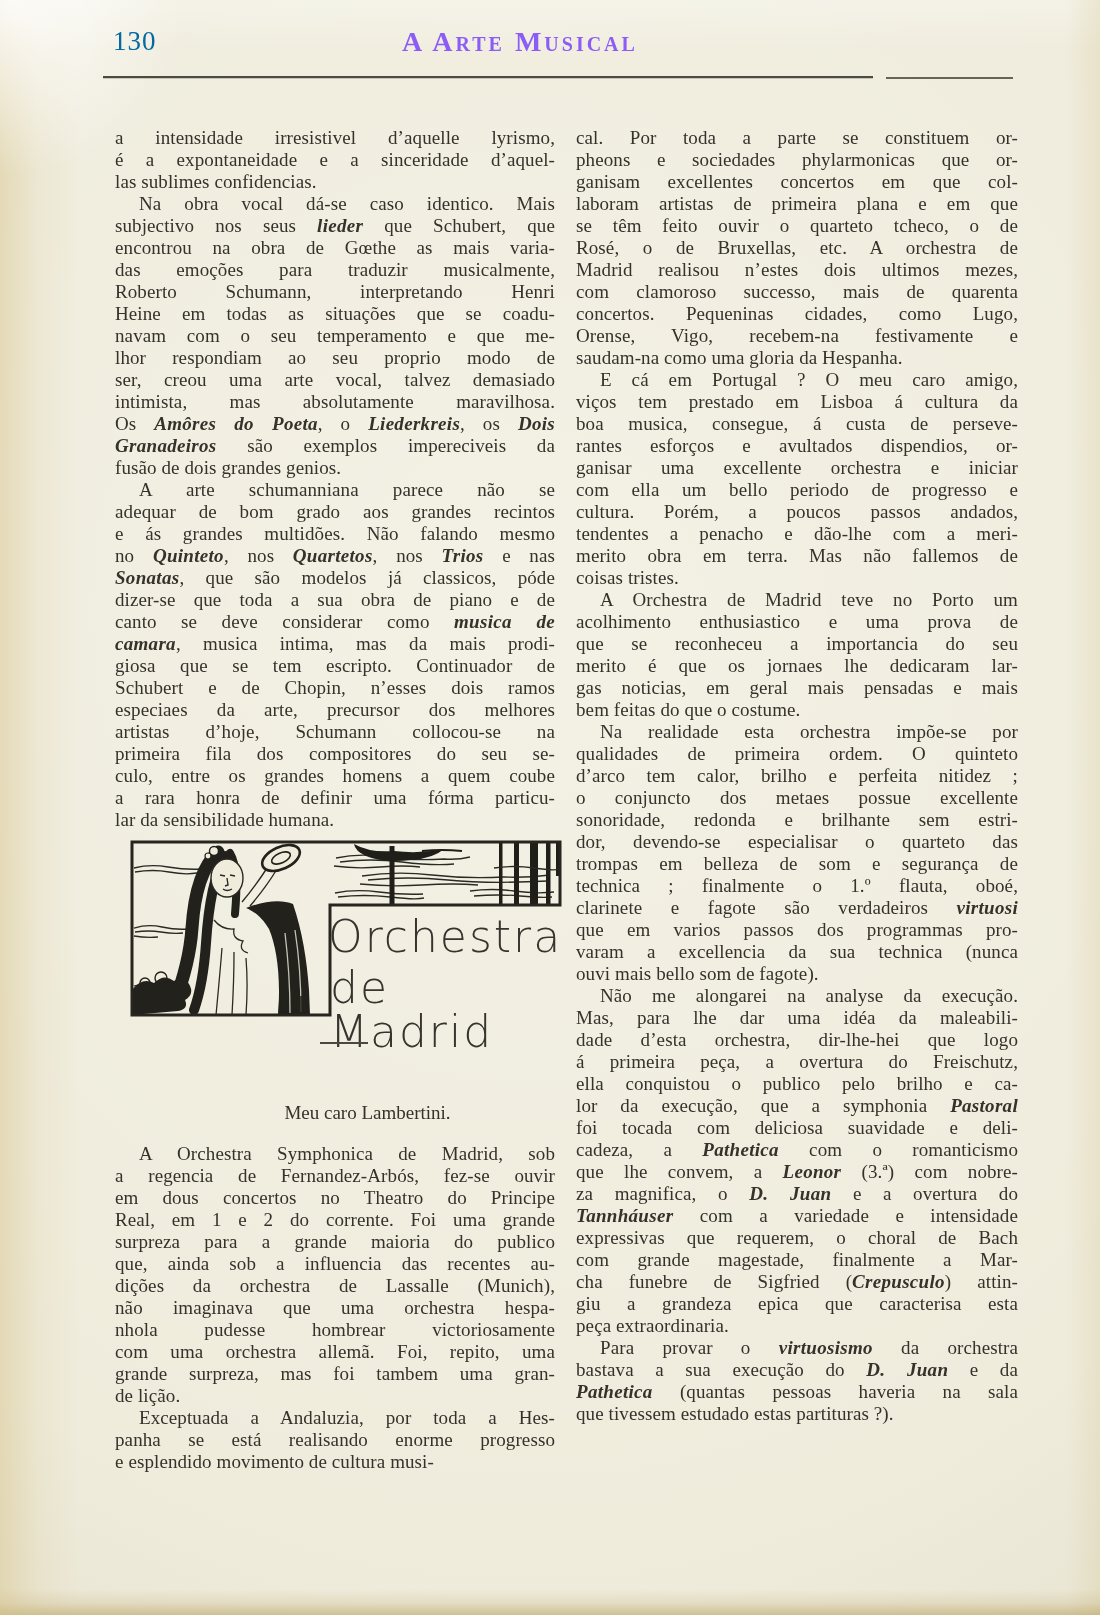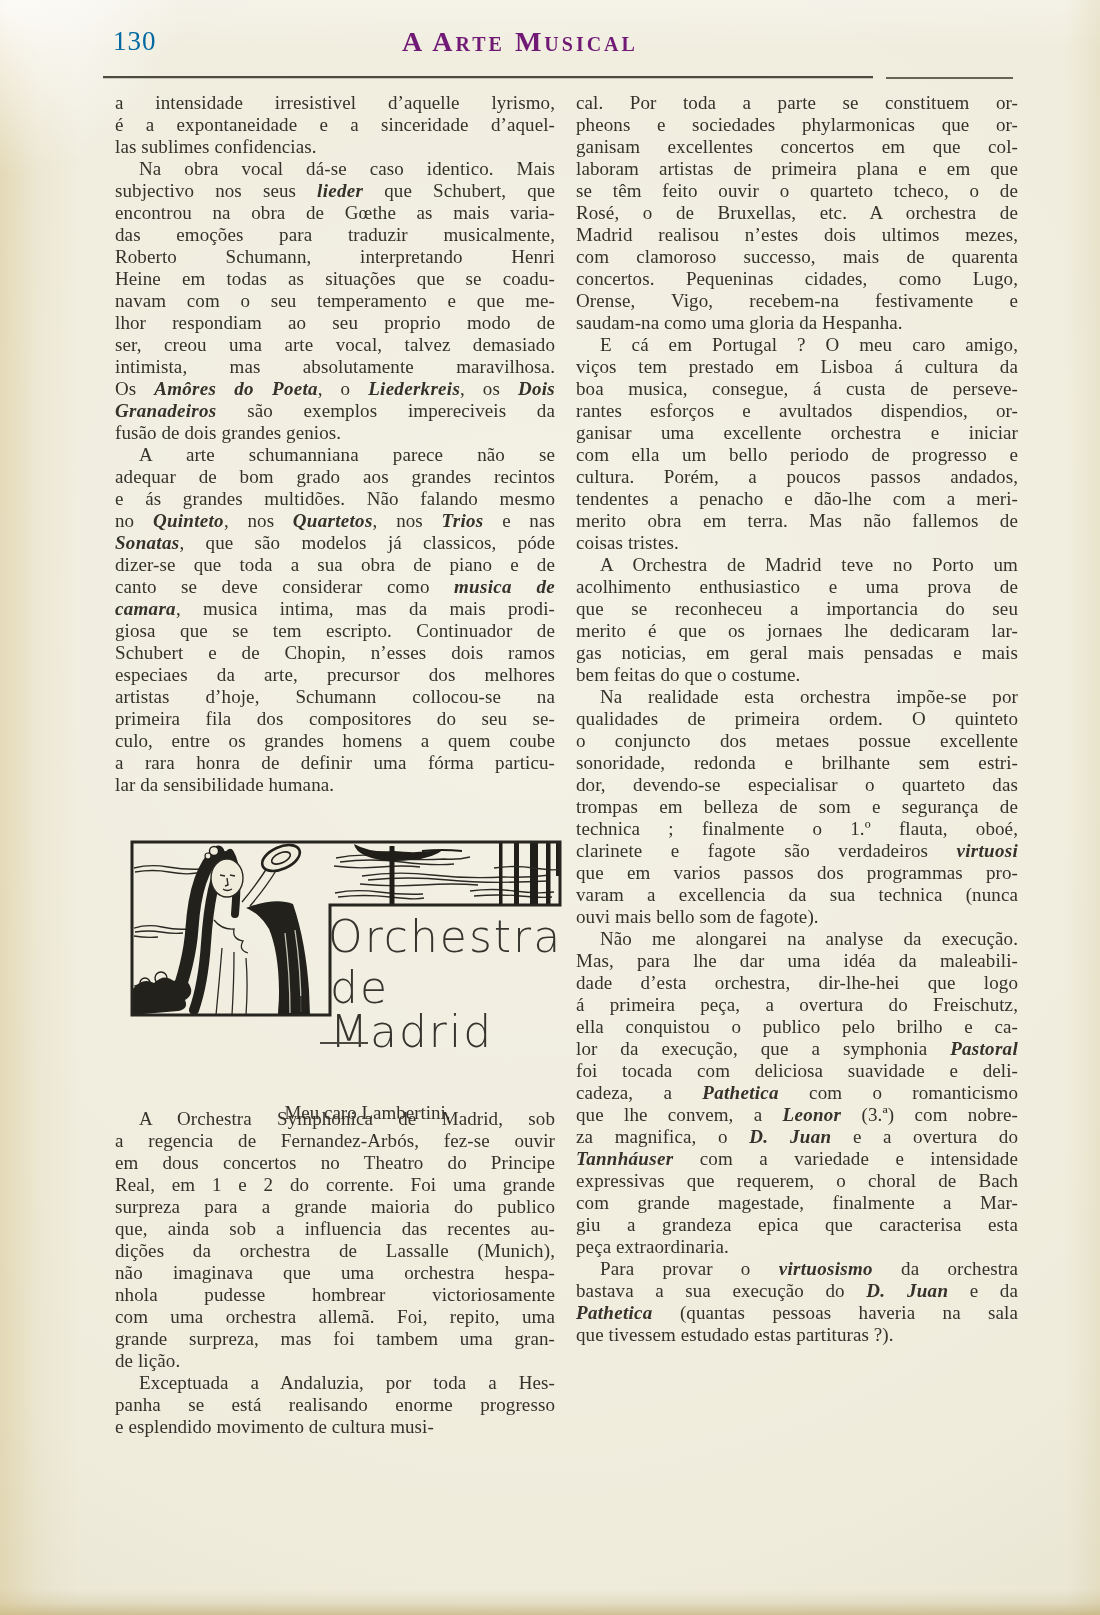--- a/index.html
+++ b/index.html
@@ -13,27 +13,27 @@
       linear-gradient(180deg, rgba(255,255,255,0.30) 0, rgba(255,255,255,0) 50px),
       radial-gradient(130% 95% at 48% 38%, rgba(255,255,255,0.28), rgba(0,0,0,0) 62%, rgba(148,128,78,0.16) 100%);
     font-family:"Liberation Serif","DejaVu Serif",serif;
     color:#34322b;
   }
   .page{position:relative;width:1100px;height:1615px;}
 
   
   .page-number{position:absolute;left:113px;top:26px;font-size:27px;letter-spacing:1px;color:#0369a1;}
   .journal-title{position:absolute;left:0;right:60px;top:26px;text-align:center;
-    font-variant:small-caps;font-size:28px;font-weight:600;letter-spacing:3px;color:#701a75;}
+    font-variant:small-caps;font-size:28px;font-weight:600;letter-spacing:3px;color:#8b5cf6;}
   .rule{position:absolute;background:#4d4a40;}
   .rule-a{left:103px;top:76px;width:770px;height:2px;box-shadow:0 1px 0 rgba(77,74,64,0.25);}
   .rule-b{left:886px;top:77px;width:127px;height:2px;opacity:0.85;}
 
   
-  .col{position:absolute;font-size:19px;line-height:22px;letter-spacing:0.1px;}
+  .col{position:absolute;font-size:19px;line-height:22px;letter-spacing:0.1px;margin-top:35px;}
   .col-left-top{left:115px;top:92px;width:440px;}
   .col-right{left:576px;top:92px;width:442px;}
   .col-left-bottom{left:115px;top:1108px;width:440px;}
   .tline{text-align:justify;text-align-last:justify;}
   .tline.last{text-align-last:left;}
   .para.indent .tline.first{text-indent:24px;}
   .tline i{letter-spacing:0.3px;font-weight:bold;}
 
   
   .headpiece{position:absolute;left:130px;top:838px;width:432px;height:180px;}
@@ -129,20 +129,21 @@
         <div class="tline first">A Orchestra de Madrid teve no Porto um</div>
         <div class="tline">acolhimento enthusiastico e uma prova de</div>
         <div class="tline">que se reconheceu a importancia do seu</div>
         <div class="tline">merito é que os jornaes lhe dedicaram lar-</div>
         <div class="tline">gas noticias, em geral mais pensadas e mais</div>
         <div class="tline last">bem feitas do que o costume.</div>
       </div>
       <div class="para indent">
         <div class="tline first">Na realidade esta orchestra impõe-se por</div>
         <div class="tline">qualidades de primeira ordem. O quinteto</div>
+        <div class="tline">d’arco tem calor, brilho e perfeita nitidez ;</div>
         <div class="tline">o conjuncto dos metaes possue excellente</div>
         <div class="tline">sonoridade, redonda e brilhante sem estri-</div>
         <div class="tline">dor, devendo-se especialisar o quarteto das</div>
         <div class="tline">trompas em belleza de som e segurança de</div>
         <div class="tline">technica ; finalmente o 1.º flauta, oboé,</div>
         <div class="tline">clarinete e fagote são verdadeiros <i>virtuosi</i></div>
         <div class="tline">que em varios passos dos programmas pro-</div>
         <div class="tline">varam a excellencia da sua technica (nunca</div>
         <div class="tline last">ouvi mais bello som de fagote).</div>
       </div>
@@ -153,20 +154,21 @@
         <div class="tline">á primeira peça, a overtura do Freischutz,</div>
         <div class="tline">ella conquistou o publico pelo brilho e ca-</div>
         <div class="tline">lor da execução, que a symphonia <i>Pastoral</i></div>
         <div class="tline">foi tocada com deliciosa suavidade e deli-</div>
         <div class="tline">cadeza, a <i>Pathetica</i> com o romanticismo</div>
         <div class="tline">que lhe convem, a <i>Leonor</i> (3.ª) com nobre-</div>
         <div class="tline">za magnifica, o <i>D. Juan</i> e a overtura do</div>
         <div class="tline"><i>Tannháuser</i> com a variedade e intensidade</div>
         <div class="tline">expressivas que requerem, o choral de Bach</div>
         <div class="tline">com grande magestade, finalmente a Mar-</div>
+        <div class="tline">cha funebre de Sigfried (<i>Crepusculo</i>) attin-</div>
         <div class="tline">giu a grandeza epica que caracterisa esta</div>
         <div class="tline last">peça extraordinaria.</div>
       </div>
       <div class="para indent">
         <div class="tline first">Para provar o <i>virtuosismo</i> da orchestra</div>
         <div class="tline">bastava a sua execução do <i>D. Juan</i> e da</div>
         <div class="tline"><i>Pathetica</i> (quantas pessoas haveria na sala</div>
         <div class="tline last">que tivessem estudado estas partituras ?).</div>
       </div>
     </div>

